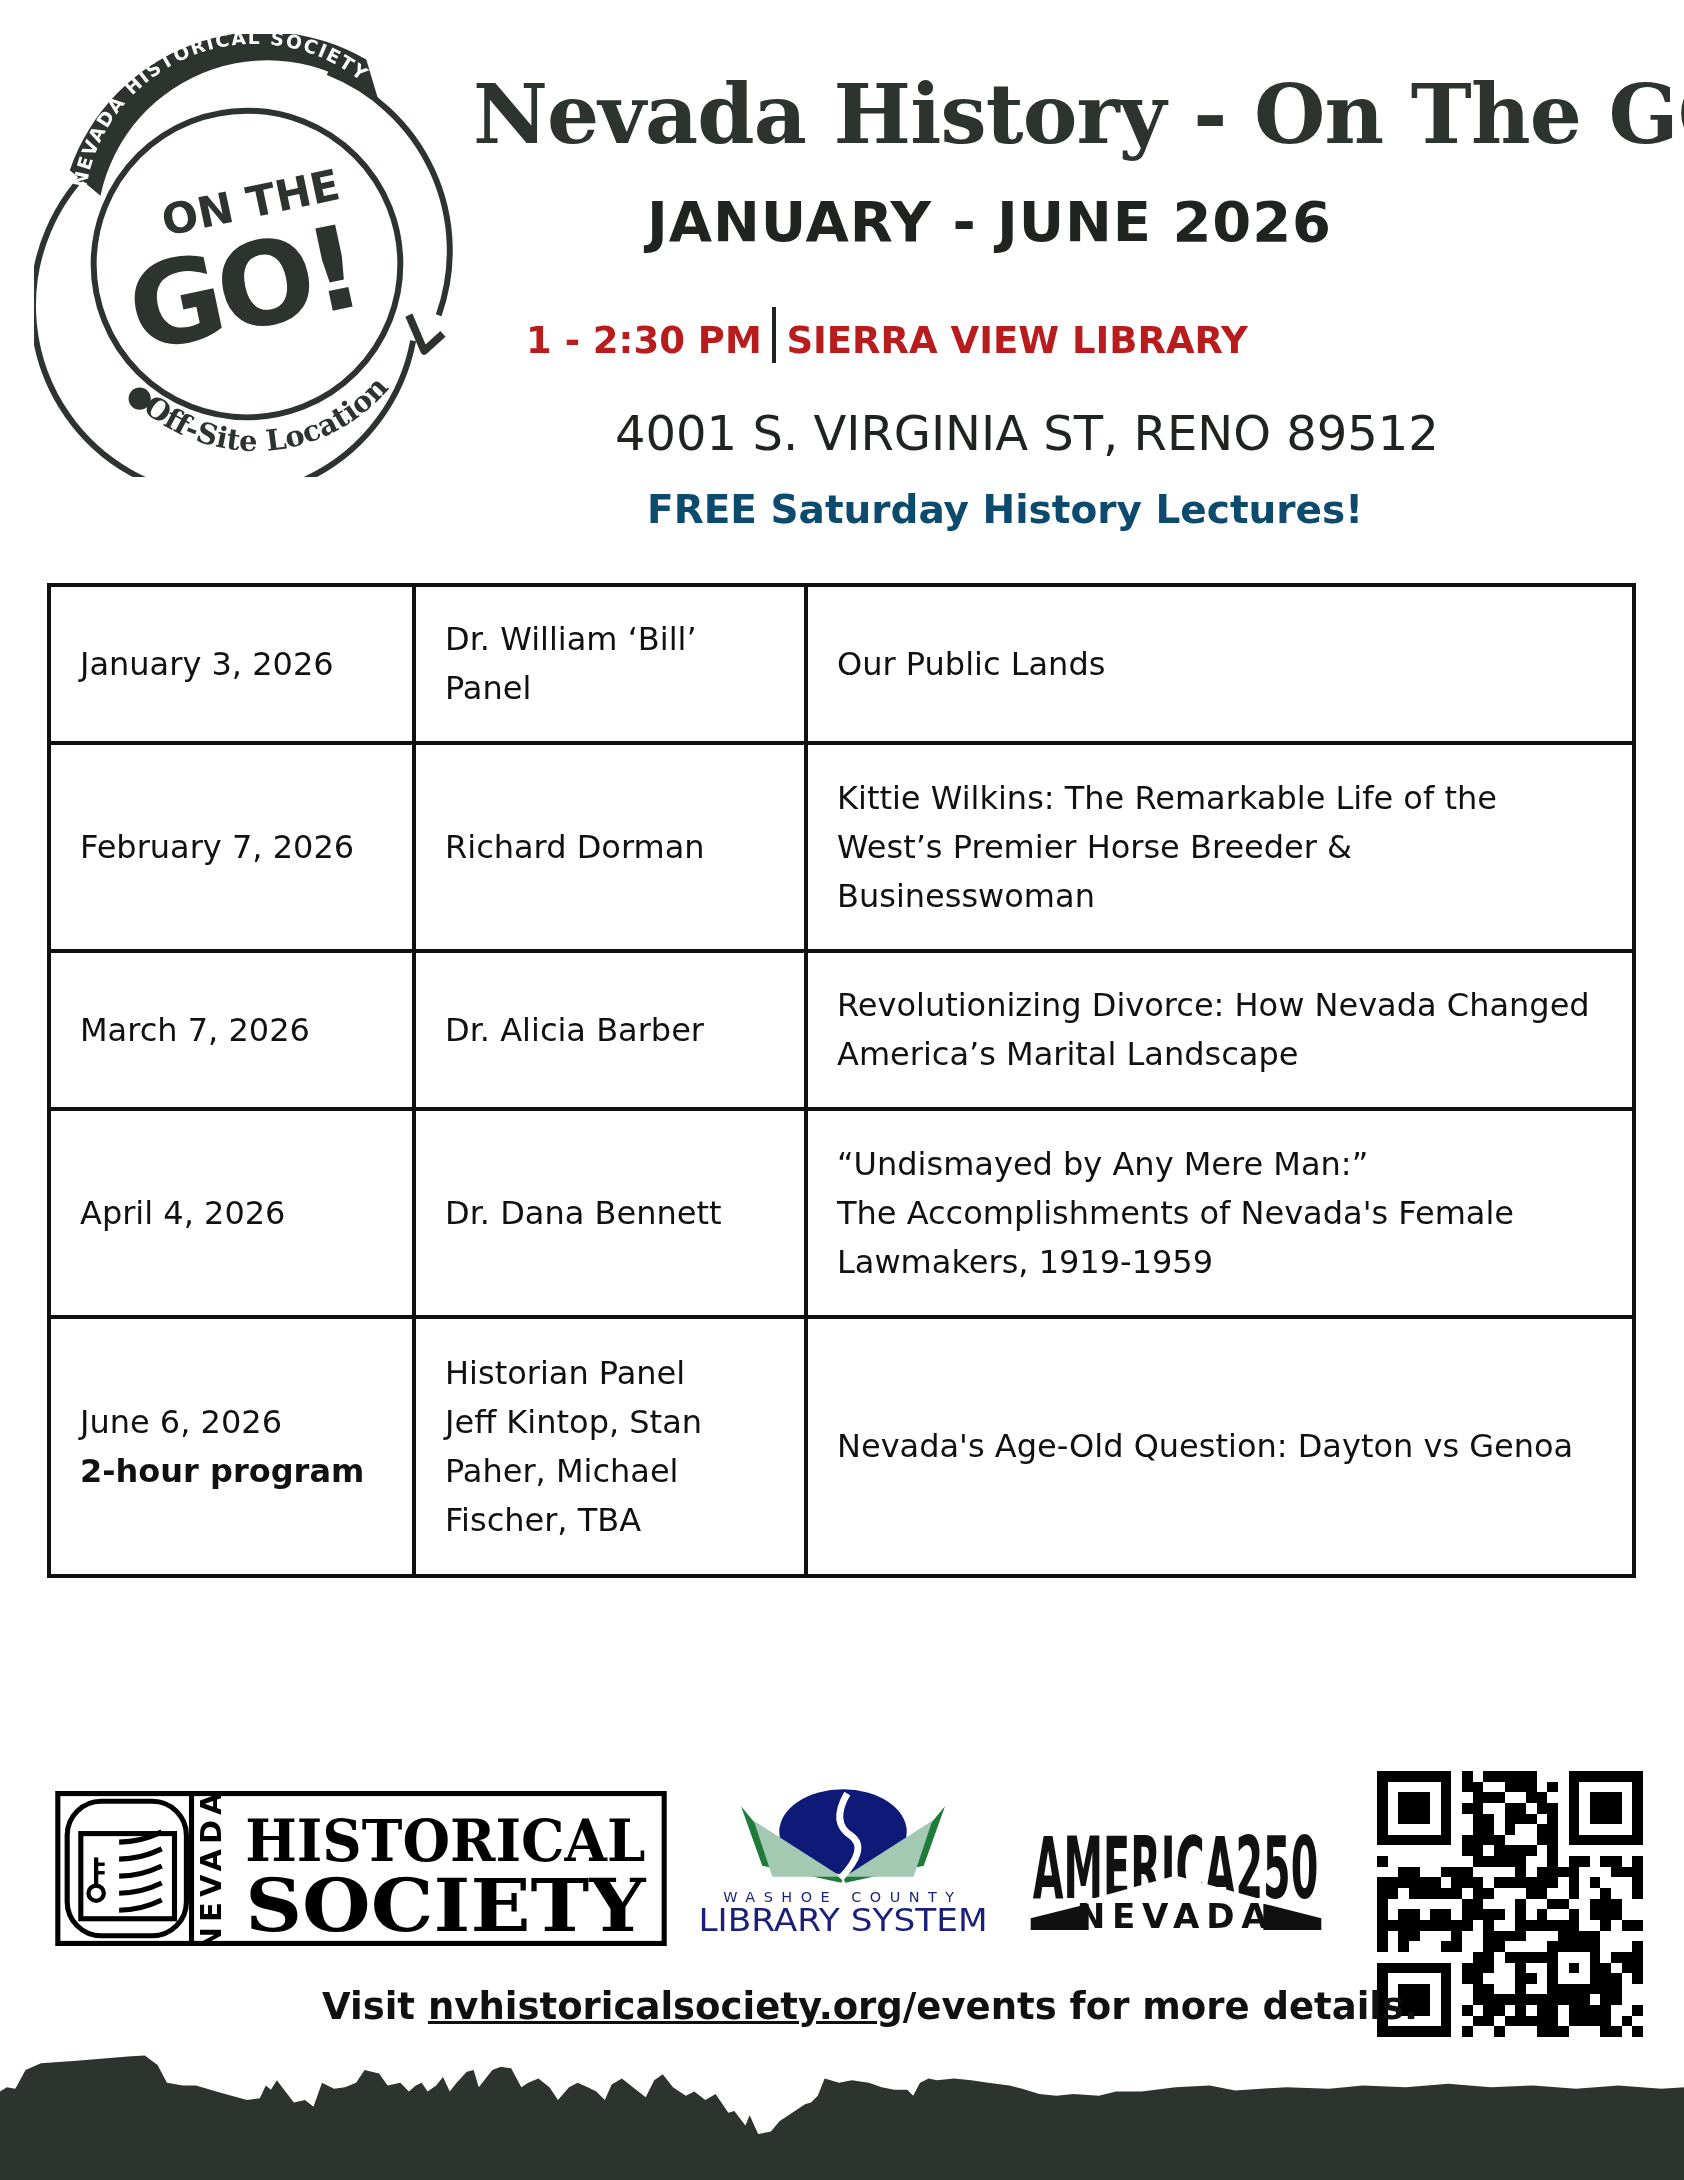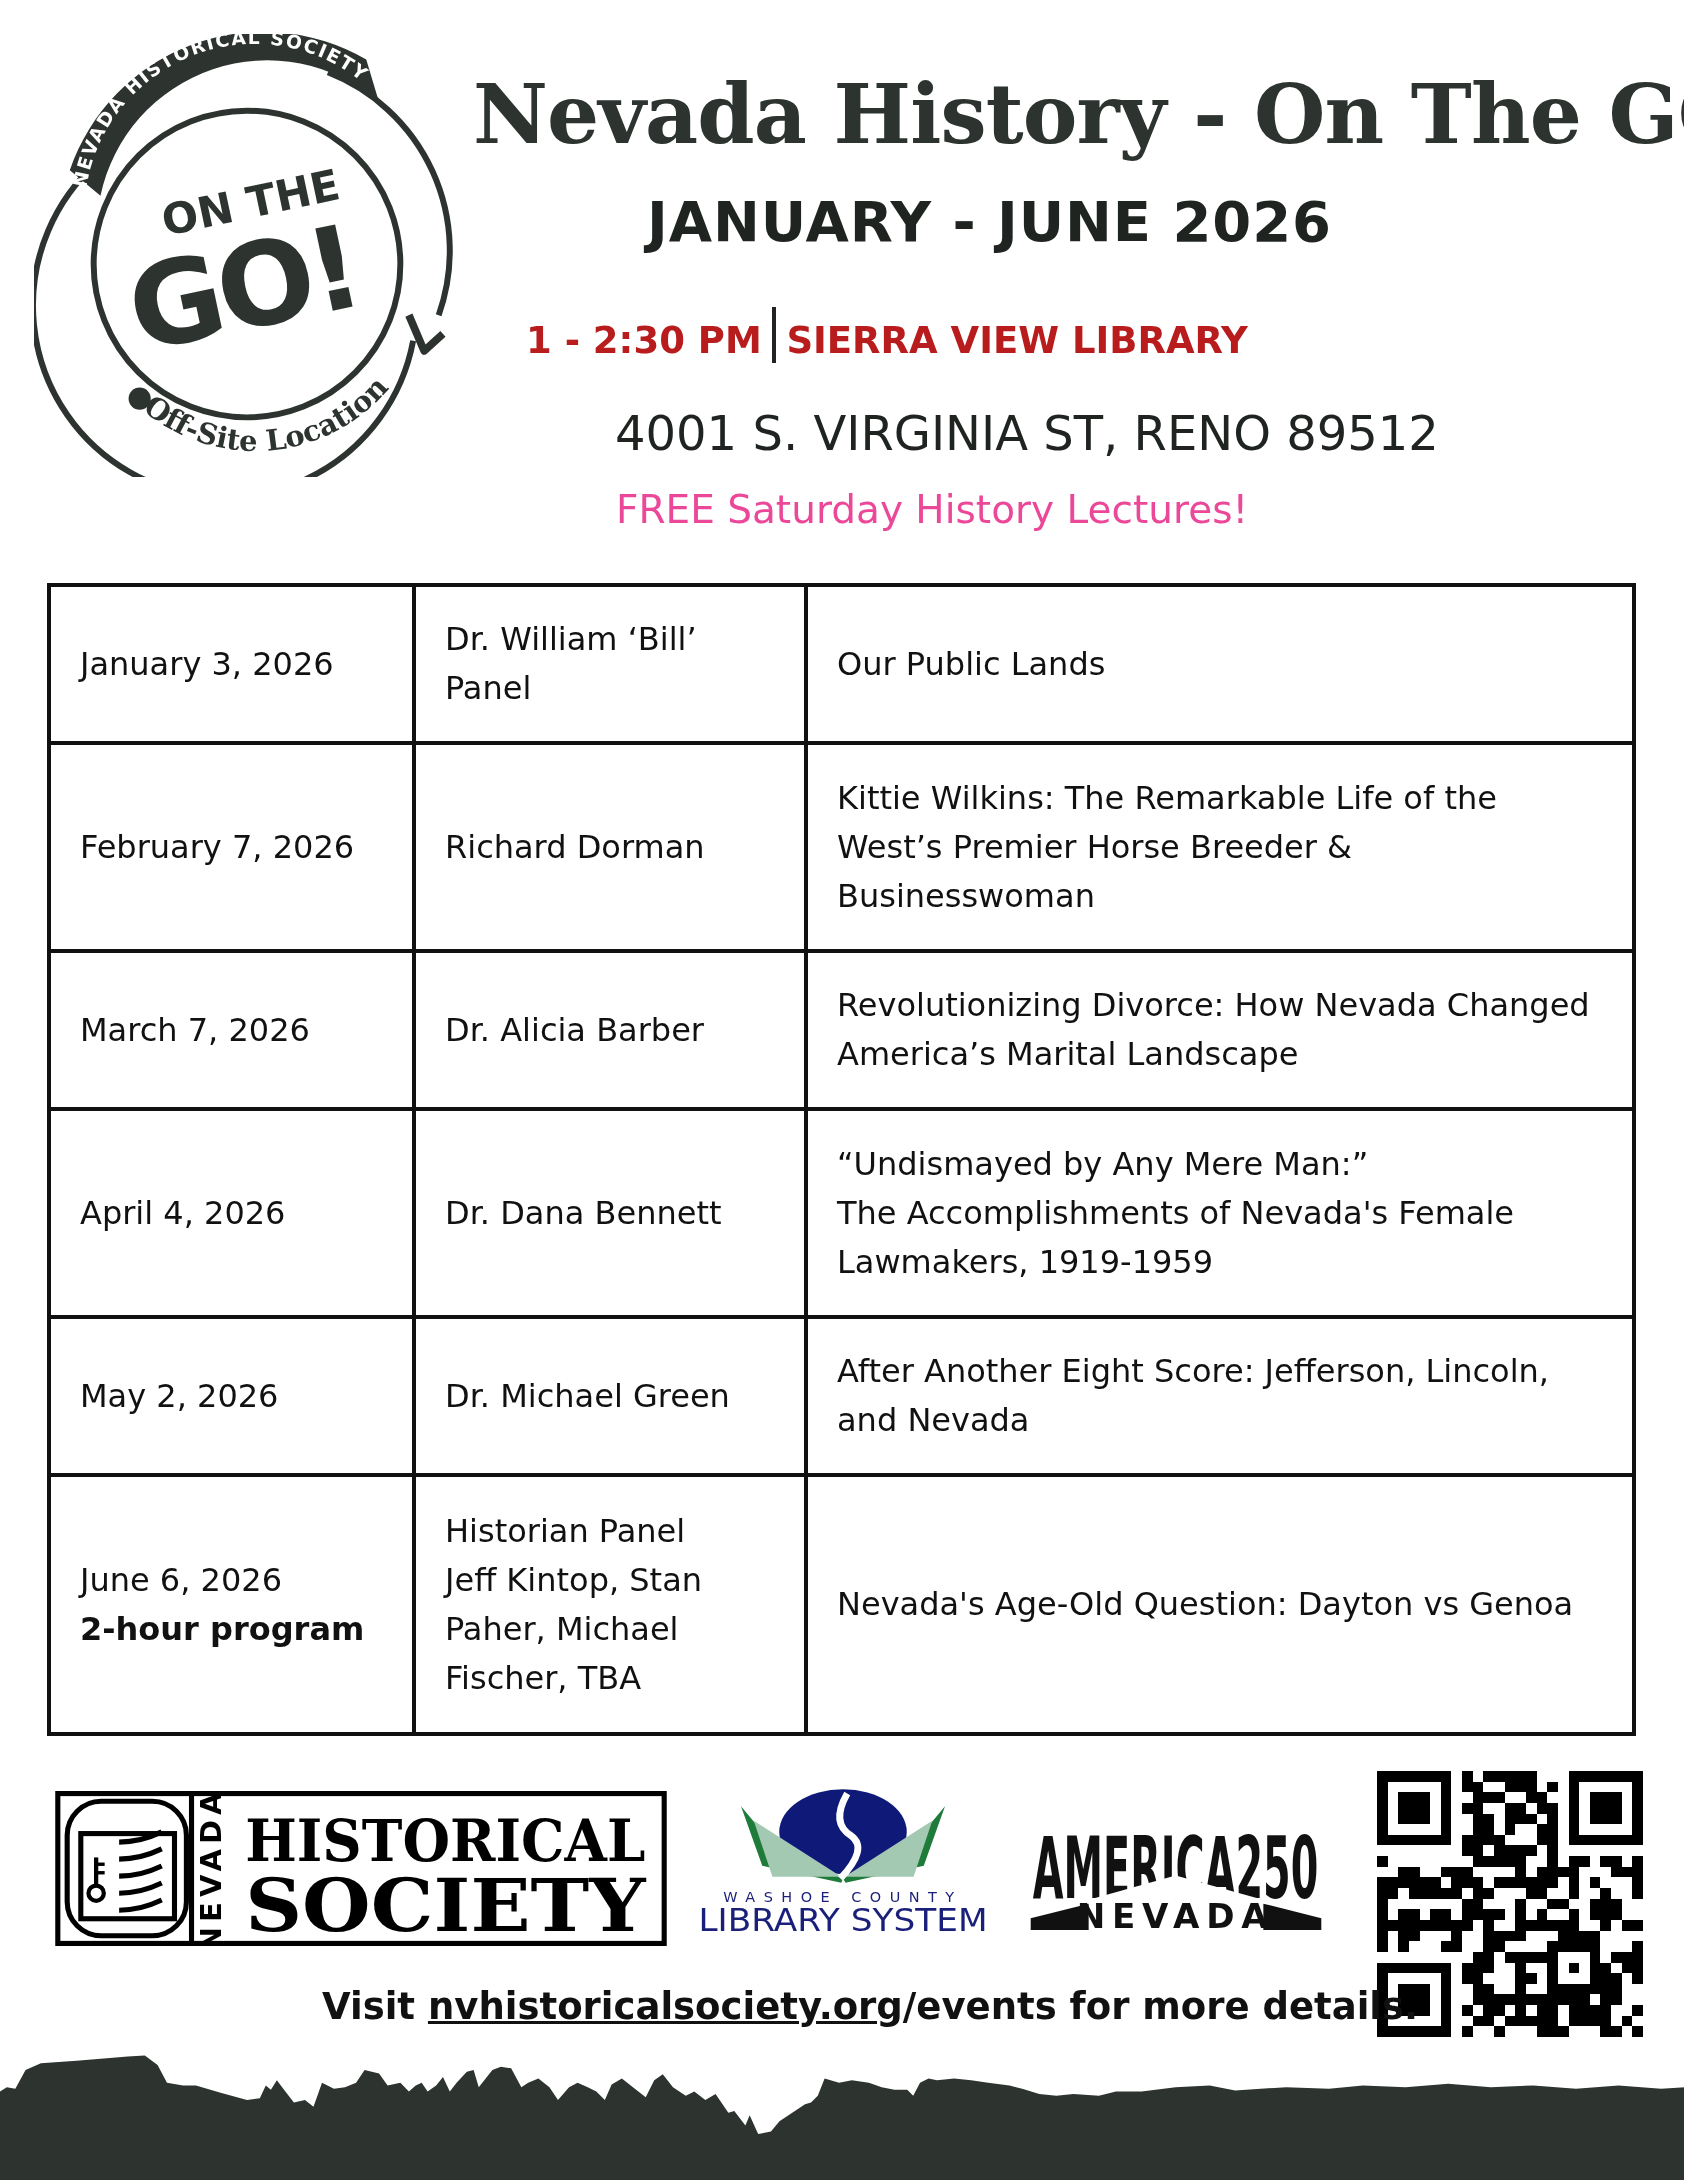--- a/index.html
+++ b/index.html
@@ -8,21 +8,21 @@
 
   
   #badge { left: 34px; top: 34px; width: 426px; height: 443px; }
 
   
   .title { left: 473px; top: 66px; font-family: "DejaVu Serif", serif; font-weight: bold; font-size: 82px; color: #2d3430; letter-spacing: -0.9px; white-space: nowrap; }
   .daterange { left: 647px; top: 189px; font-family: "DejaVu Sans", sans-serif; font-weight: bold; font-size: 56px; color: #1f2421; white-space: nowrap; letter-spacing: 0.9px; }
   .time-venue { left: 526px; top: 307px; font-family: "DejaVu Sans", sans-serif; font-weight: bold; font-size: 37px; color: #b91c1c; white-space: nowrap; }
   .time-venue .sep { display: inline-block; width: 4.3px; height: 56px; background: #1f2421; vertical-align: -10.2px; margin: 0 10.2px; }
   .address { left: 615px; top: 405px; font-family: "DejaVu Sans", sans-serif; font-size: 48px; color: #1f2421; white-space: nowrap; }
-  .subtitle { left: 616px; top: 487px; font-family: "DejaVu Sans", sans-serif; font-weight: normal; font-size: 39px; color: #ec4899; white-space: nowrap; }
+  .subtitle { left: 647px; top: 487px; font-family: "DejaVu Sans", sans-serif; font-weight: bold; font-size: 39px; color: #0c4a6e; white-space: nowrap; }
 
   
   #schedule { position: absolute; left: 47px; top: 583px; width: 1589px; border-collapse: collapse; font-family: "DejaVu Sans", sans-serif; font-size: 32px; color: #111; padding-left: 32px; }
   #schedule td { border: 4.3px solid #111; padding: 0 29px; vertical-align: middle; line-height: 49px; }
   #schedule td.c-date { width: 303px; }
   #schedule td.c-speaker { width: 330px; }
   #schedule td.c-topic { }
   #schedule .line { display: block; }
   #schedule .bold { font-weight: bold; }
 
@@ -117,32 +117,20 @@
         <td class="c-date">
           <span class="line">April 4, 2026</span>
         </td>
         <td class="c-speaker">
           <span class="line">Dr. Dana Bennett</span>
         </td>
         <td class="c-topic">
           <span class="line">“Undismayed by Any Mere Man:”</span>
           <span class="line">The Accomplishments of Nevada's Female</span>
           <span class="line">Lawmakers, 1919-1959</span>
-        </td>
-      </tr>
-      <tr style="height: 158px;">
-        <td class="c-date">
-          <span class="line">May 2, 2026</span>
-        </td>
-        <td class="c-speaker">
-          <span class="line">Dr. Michael Green</span>
-        </td>
-        <td class="c-topic">
-          <span class="line">After Another Eight Score: Jefferson, Lincoln,</span>
-          <span class="line">and Nevada</span>
         </td>
       </tr>
       <tr style="height: 259px;">
         <td class="c-date">
           <span class="line">June 6, 2026</span>
           <span class="line bold">2-hour program</span>
         </td>
         <td class="c-speaker">
           <span class="line">Historian Panel</span>
           <span class="line">Jeff Kintop, Stan</span>

